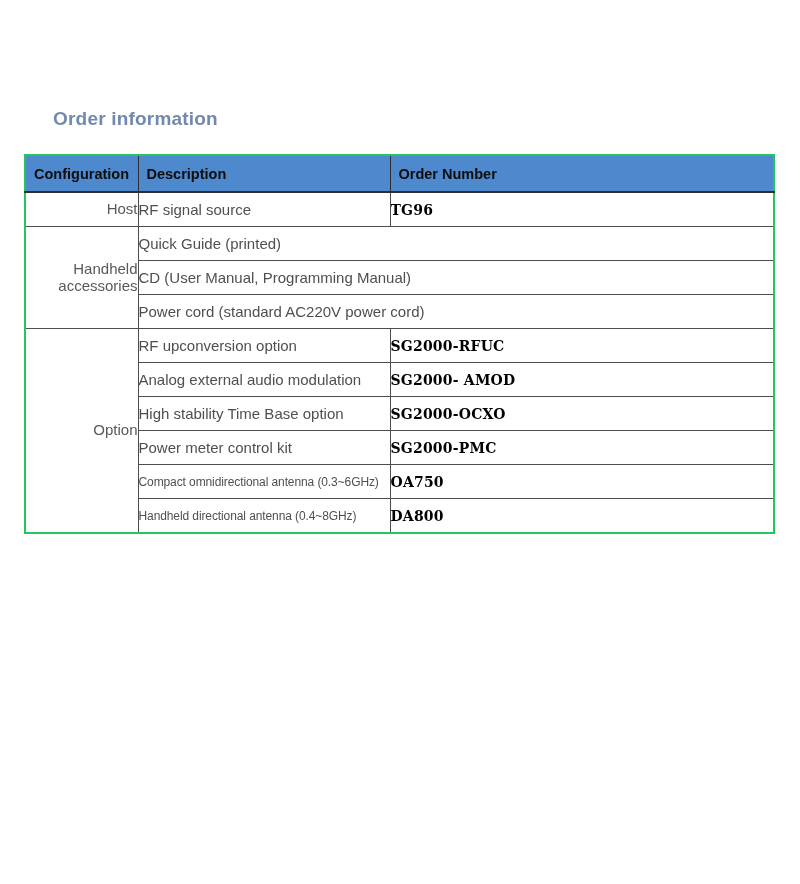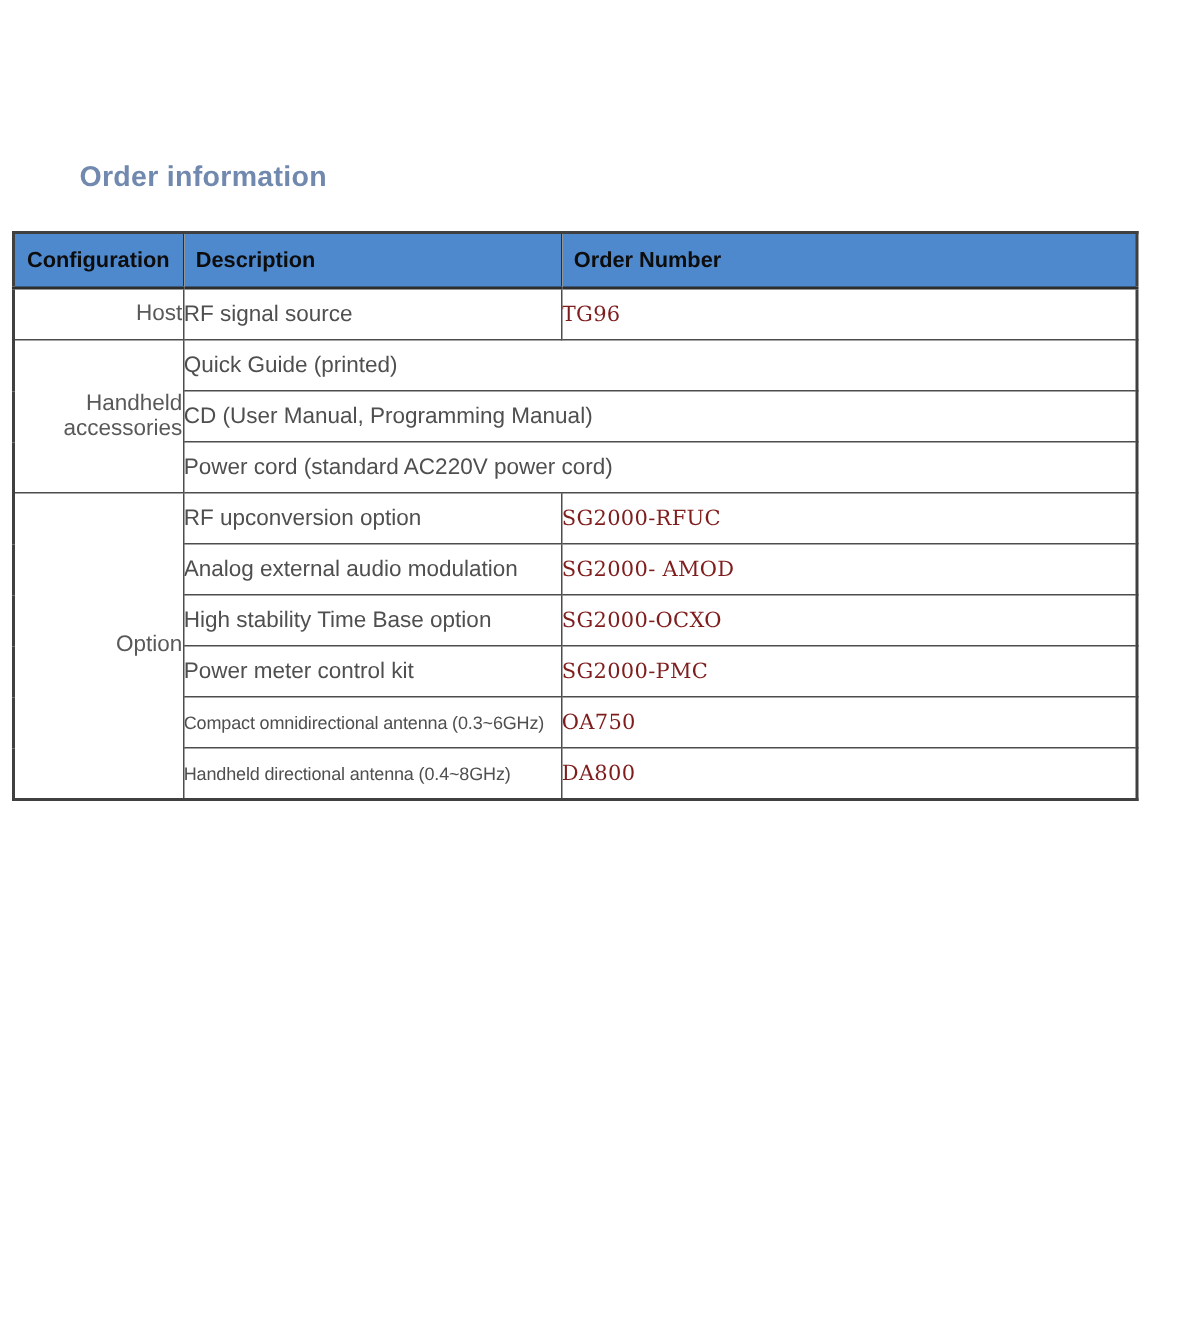--- a/index.html
+++ b/index.html
@@ -19,26 +19,26 @@
     position: absolute;
     left: 53px;
     top: 108px;
     font-size: 19px;
     font-weight: bold;
     color: #7189ae;
     letter-spacing: 0.2px;
   }
   table.order-table {
     position: absolute;
-    left: 8px;
+    left: 24px;
     top: 154px;
     width: 749px;
     border-collapse: collapse;
     table-layout: fixed;
-    border: 2px solid #404040;
+    border: 2px solid #22c55e;
   }
   table.order-table td, table.order-table th {
     border: 1px solid #4d4d4d;
     padding: 0;
     overflow: hidden;
   }
   tr.header-row th {
     background: #4e88cd;
     color: #0d0d0d;
     font-size: 14.5px;
@@ -64,22 +64,22 @@
     padding-left: 7px;
     height: 33px;
   }
   td.desc-cell.small {
     font-size: 12px;
     letter-spacing: -0.1px;
     white-space: nowrap;
   }
   td.order-cell {
     font-family: "DejaVu Serif", serif;
-    font-weight: normal;
-    color: #7f1d1d;
+    font-weight: bold;
+    color: #000000;
     font-size: 14px;
     vertical-align: middle;
     padding-left: 9px;
     letter-spacing: 0.2px;
   }
 </style>
 </head>
 <body>
 
 <div class="page">

